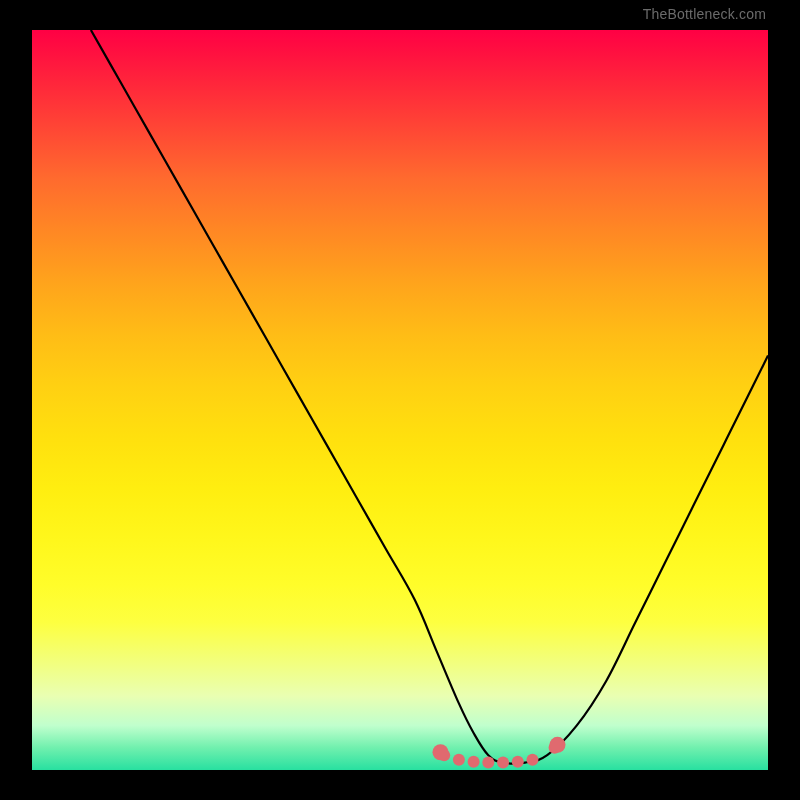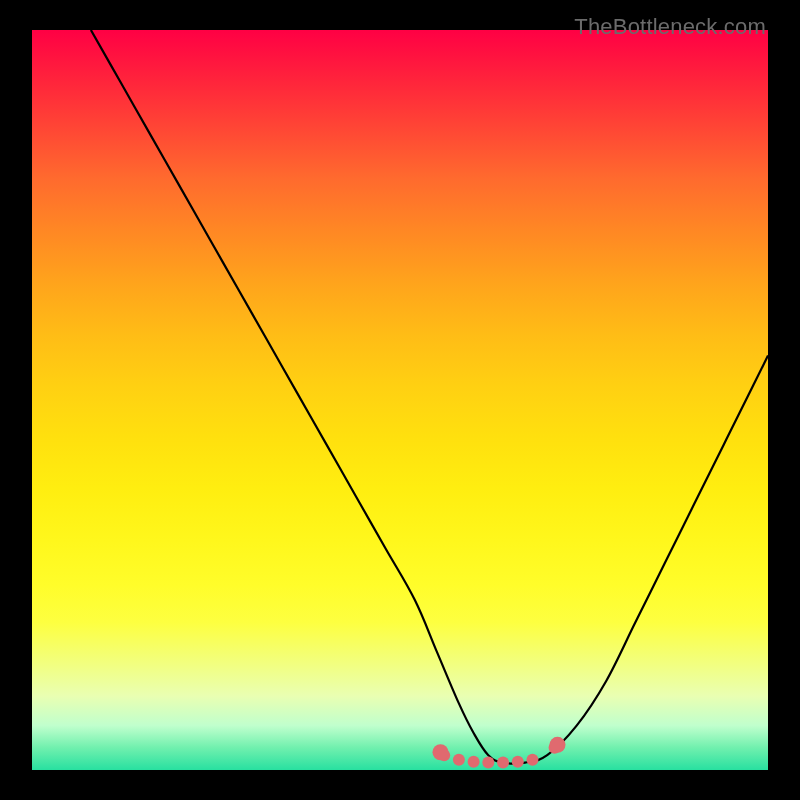--- a/index.html
+++ b/index.html
@@ -47,23 +47,23 @@
   }
   .curve-svg {
     position: absolute;
     left: 0;
     top: 0;
     width: 736px;
     height: 740px;
   }
   .watermark {
     position: absolute;
-    top: 14px;
+    top: 6px;
     right: 34px;
-    font-size: 22px;
+    font-size: 14px;
     color: #6b6b6b;
     font-weight: 500;
     letter-spacing: 0.2px;
     white-space: nowrap;
   }
 </style>
 </head>
 <body>
 
 <div class="frame">

